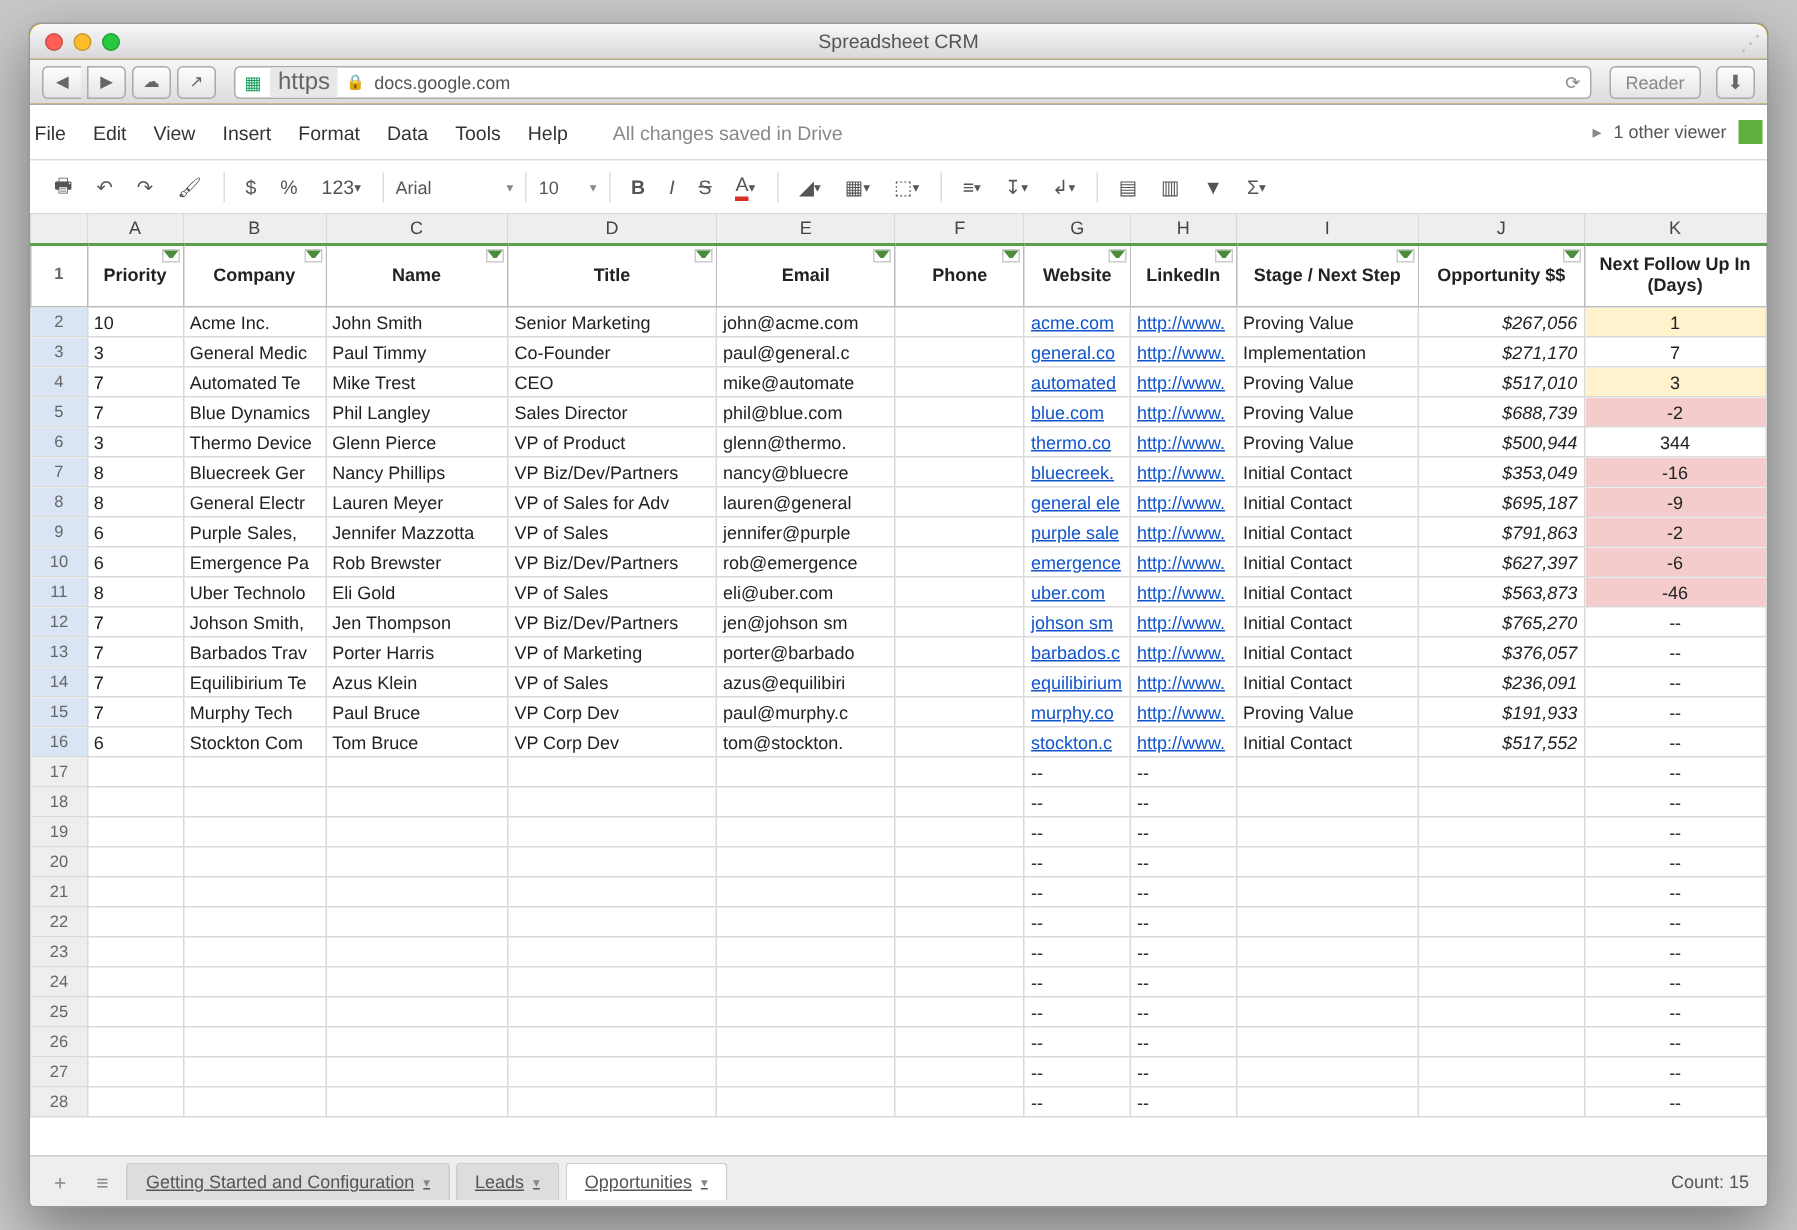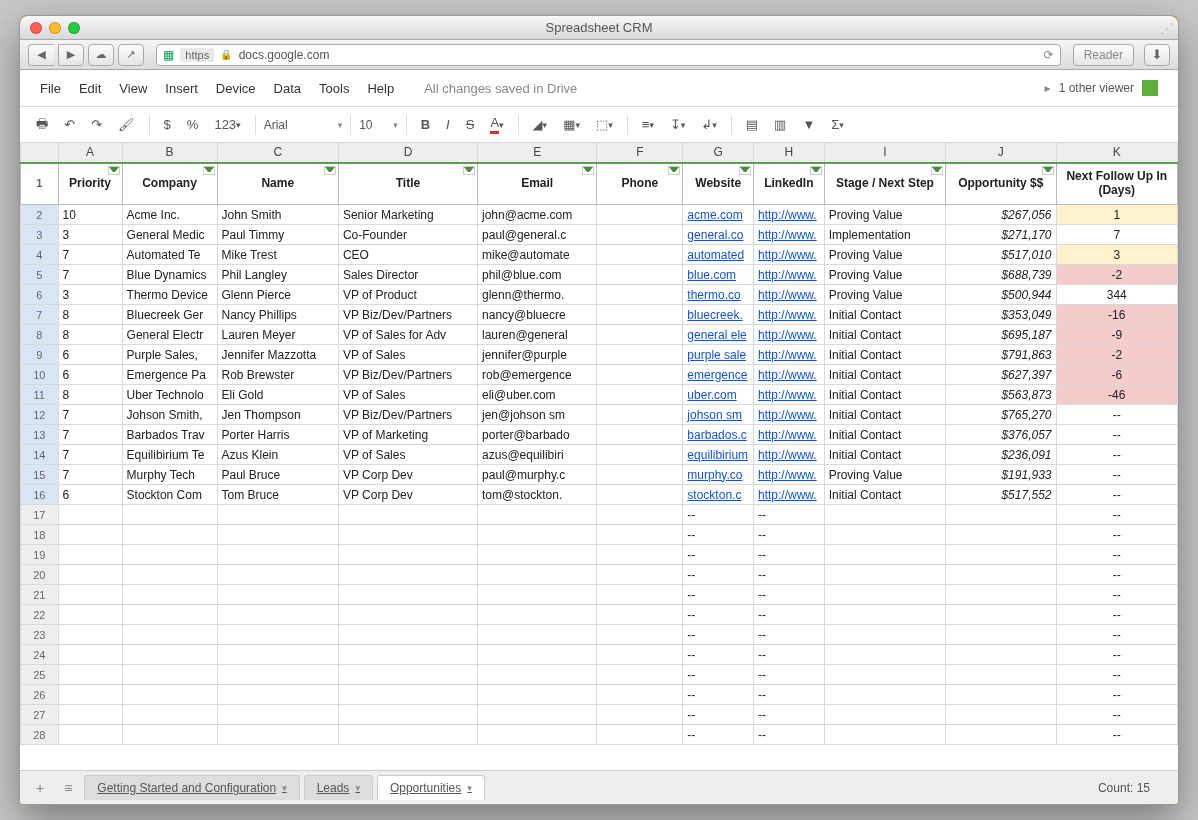--- a/index.html
+++ b/index.html
@@ -8,24 +8,24 @@
 .titlebar { height:24px; background:linear-gradient(#f8f8f8,#d8d8d8); border-bottom:1px solid #aaa; display:flex; align-items:center; position:relative; border-radius:8px 8px 0 0; }
 .traffic { display:flex; gap:7px; padding-left:10px; }
 .tl { width:12px; height:12px; border-radius:50%; border:1px solid rgba(0,0,0,.2); }
 .red{background:#ff5f57}.yellow{background:#ffbd2e}.green{background:#28c940}
 .wtitle { position:absolute; left:50%; transform:translateX(-50%); color:#555; font-size:13px; }
 .urlbar { height:30px; background:linear-gradient(#f5f5f5,#dcdcdc); border-bottom:1px solid #aaa; display:flex; align-items:center; padding:0 8px; gap:4px; }
 .navbtn { width:26px; height:22px; background:linear-gradient(#fdfdfd,#e5e5e5); border:1px solid #aaa; border-radius:4px; display:flex; align-items:center; justify-content:center; color:#666; font-size:11px; }
 .navbtn.gr { border-radius:4px 0 0 4px; border-right:0; }
 .navbtn.gl { border-radius:0 4px 4px 0; }
 .urlfield { flex:1; height:22px; background:#fff; border:1px solid #aaa; border-radius:4px; display:flex; align-items:center; padding:0 6px; gap:6px; font-size:12px; color:#555; margin:0 8px; }
-.https{background:#e8e8e8;padding:1px 5px;border-radius:2px;font-size:11px;color:#666}
+.https{background:#e8e8e8;padding:1px 5px;border-radius:2px;font-size:16px;color:#666}
 .lockicon{color:#888;font-size:10px}
 .reader{padding:0 10px;height:22px;display:flex;align-items:center;border:1px solid #aaa;border-radius:4px;background:linear-gradient(#fdfdfd,#e5e5e5);color:#888;font-size:12px}
-.menubar { height:36px; background:#fff; display:flex; align-items:center; padding:0 20px; gap:18px; font-size:13px; color:#333; }
+.menubar { height:36px; background:#fff; display:flex; align-items:center; padding:0 3px; gap:18px; font-size:13px; color:#333; }
 .menubar .mi { cursor:pointer; }
 .status-saved { color:#888; margin-left:12px; }
 .viewers { margin-left:auto; display:flex; align-items:center; gap:8px; font-size:12px; color:#555; }
 .viewer-sq { width:16px; height:16px; background:#5faf3f; }
 .toolbar { height:36px; background:#fff; border-top:1px solid #ddd; display:flex; align-items:center; padding:0 10px; gap:4px; color:#666; }
 .toolbar .tb { padding:2px 6px; display:flex; align-items:center; justify-content:center; font-size:13px; color:#555; cursor:pointer; }
 .toolbar .sep { width:1px; height:20px; background:#ddd; margin:0 4px; }
 .toolbar select,.toolbar input { border:none; background:transparent; font-size:12px; color:#555; }
 .fontname{width:70px}.fontsize{width:30px}
 .sheet { flex:1; background:#fff; overflow:auto; position:relative; }
@@ -38,21 +38,21 @@
 .hdr-row td { font-weight:bold; text-align:center; border:1px solid #bbb; border-top:2px solid #5a9e4e; background:#fff; height:42px; white-space:normal; line-height:1.15; position:relative; }
 .hdr-row td .filter { position:absolute; right:3px; top:3px; width:0;height:0;border-left:4px solid transparent;border-right:4px solid transparent;border-top:5px solid #4c8b3b; padding:1px; background:#fff; box-shadow:0 0 0 1px #ccc; }
 td.link { color:#1155cc; text-decoration:underline; }
 td.num { text-align:right;font-style:italic; }
 td.center { text-align:center; }
 .bg-yellow{background:#fff2cc}.bg-red{background:#f4cccc}
 .tabbar { height:34px; background:#eee; border-top:1px solid #ccc; display:flex; align-items:center; padding:0 8px; gap:4px; font-size:12px; color:#555; }
 .tab { padding:5px 12px; background:#ddd; border:1px solid #ccc; border-bottom:none; border-radius:3px 3px 0 0; display:flex; gap:6px; align-items:center;text-decoration:underline; }
 .tab.active { background:#fff; }
 .tab .dd { font-size:9px; color:#888; }
-.count { margin-left:auto; margin-right:20px; }
+.count { margin-left:auto; margin-right:4px; }
 .plus,.menuicon{padding:4px 8px;color:#888;font-size:14px;cursor:pointer}
 .resize-grip { position:absolute; right:4px; top:4px; color:#bbb; font-size:14px; }
 .dlbtn{width:26px;height:22px;border:1px solid #aaa;border-radius:4px;background:linear-gradient(#fdfdfd,#e5e5e5);display:flex;align-items:center;justify-content:center;color:#666;margin-left:6px}
 </style>
 </head>
 <body>
 
 <div class="window">
   <div class="titlebar">
     <div class="traffic">
@@ -78,21 +78,21 @@
     </div>
     <div class="reader">Reader</div>
     <div class="dlbtn">⬇</div>
   </div>
 
   <div class="menubar">
     <span class="mi">File</span>
     <span class="mi">Edit</span>
     <span class="mi">View</span>
     <span class="mi">Insert</span>
-    <span class="mi">Device</span>
+    <span class="mi">Format</span>
     <span class="mi">Data</span>
     <span class="mi">Tools</span>
     <span class="mi">Help</span>
     <span class="status-saved">All changes saved in Drive</span>
     <div class="viewers">
       <span style="color:#888">▸</span>
       <span>1 other viewer</span>
       <div class="viewer-sq"></div>
     </div>
   </div>

